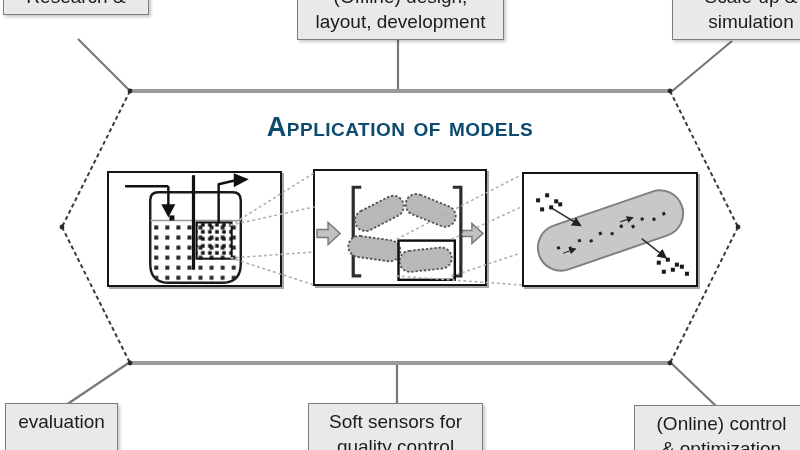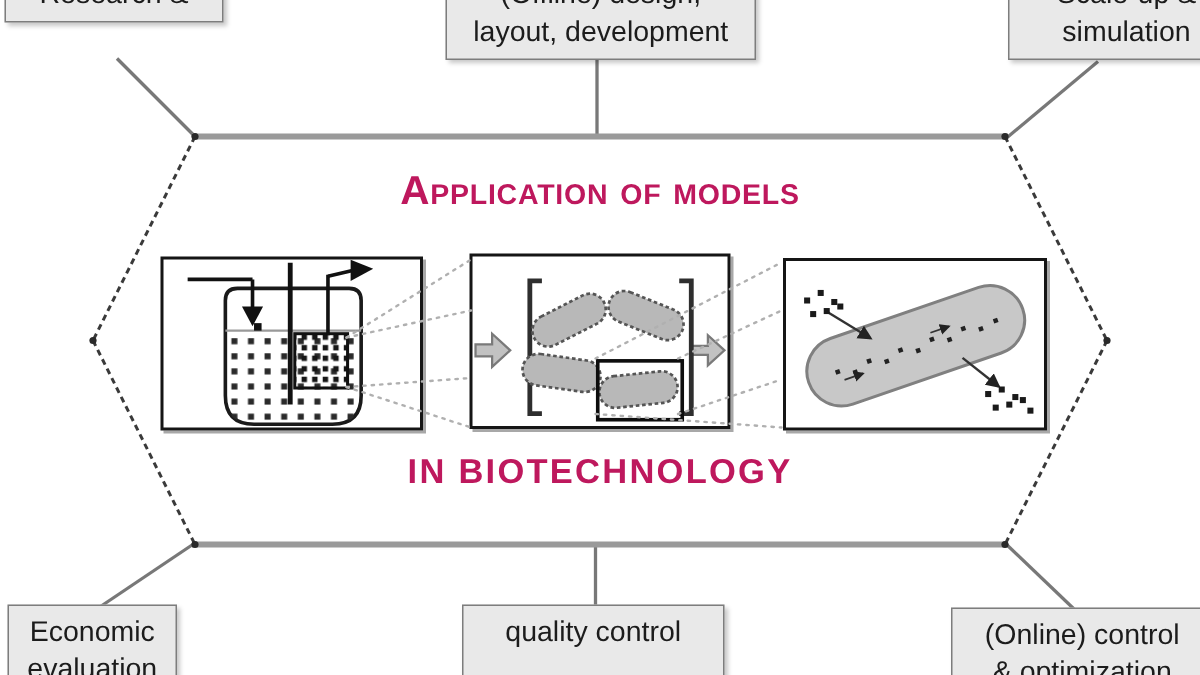--- a/index.html
+++ b/index.html
@@ -15,21 +15,21 @@
   .panel svg{display:block;width:100%;height:100%;}
   .gbox{
     position:absolute;background:#e9e9e9;border:1.6px solid #7d7d7d;
     box-shadow:2px 2px 3px rgba(0,0,0,.22);z-index:5;
     font-size:19px;line-height:25px;color:#1c1c1c;text-align:center;
     padding:5px 2px;box-sizing:border-box;
   }
   .gbox span{display:block;white-space:nowrap;}
   .title{
     position:absolute;left:100px;width:600px;text-align:center;z-index:4;
-    color:#be185d;font-weight:bold;
+    color:#0c4a6e;font-weight:bold;
   }
   #title-top{top:112px;font-size:27px;font-variant:small-caps;letter-spacing:.5px;}
   #title-bottom{top:301px;font-size:23px;letter-spacing:1.5px;}
   #bg{z-index:1;} #fg{z-index:3;}
 </style>
 </head>
 <body>
 
 <div id="stage">
 
@@ -55,21 +55,20 @@
           <circle cx="670" cy="91" r="2.4"></circle>
         <circle cx="738" cy="227" r="2.4"></circle>
           <circle cx="62" cy="227" r="2.4"></circle>
         <circle cx="130" cy="363" r="2.4"></circle>
           <circle cx="670" cy="363" r="2.4"></circle>
       </g>
     </g>
   </svg>
 
   <div id="title-top" class="title">Application of models</div>
-  <div id="title-bottom" class="title">IN BIOTECHNOLOGY</div>
 
   <div class="panel" style="left:107px;top:171px;width:175px;height:116px;">
     <svg viewBox="0 0 170 111">
       <defs>
         <clipPath id="clipVessel">
             <path d="M41,27 Q41,19 49,19 L123,19 Q131,19 131,27 L131,90 Q131,109 112,109 L60,109 Q41,109 41,90 Z"></path>
           </clipPath>
         <pattern id="pSparse" patternUnits="userSpaceOnUse" width="11" height="10">
           <rect x="1" y="2" width="4" height="4" fill="#2a2a2a"></rect>
         </pattern>
@@ -181,24 +180,24 @@
   </div>
   <div class="gbox" style="left:297px;top:-22px;width:207px;">
     <span>(Offline) design,</span>
     <span>layout, development</span>
   </div>
   <div class="gbox" style="left:672px;top:-22px;width:158px;">
     <span>Scale-up &amp;</span>
     <span>simulation</span>
   </div>
   <div class="gbox" style="left:5px;top:403px;width:113px;height:60px;">
-    <span>Economic</span>
     <span>evaluation</span>
   </div>
   <div class="gbox" style="left:308px;top:403px;width:175px;height:60px;">
+    <span>Soft sensors for</span>
     <span>quality control</span>
   </div>
   <div class="gbox" style="left:634px;top:405px;width:175px;height:60px;">
     <span>(Online) control</span>
     <span>&amp; optimization</span>
   </div>
 
 </div>
 
 </body></html>

